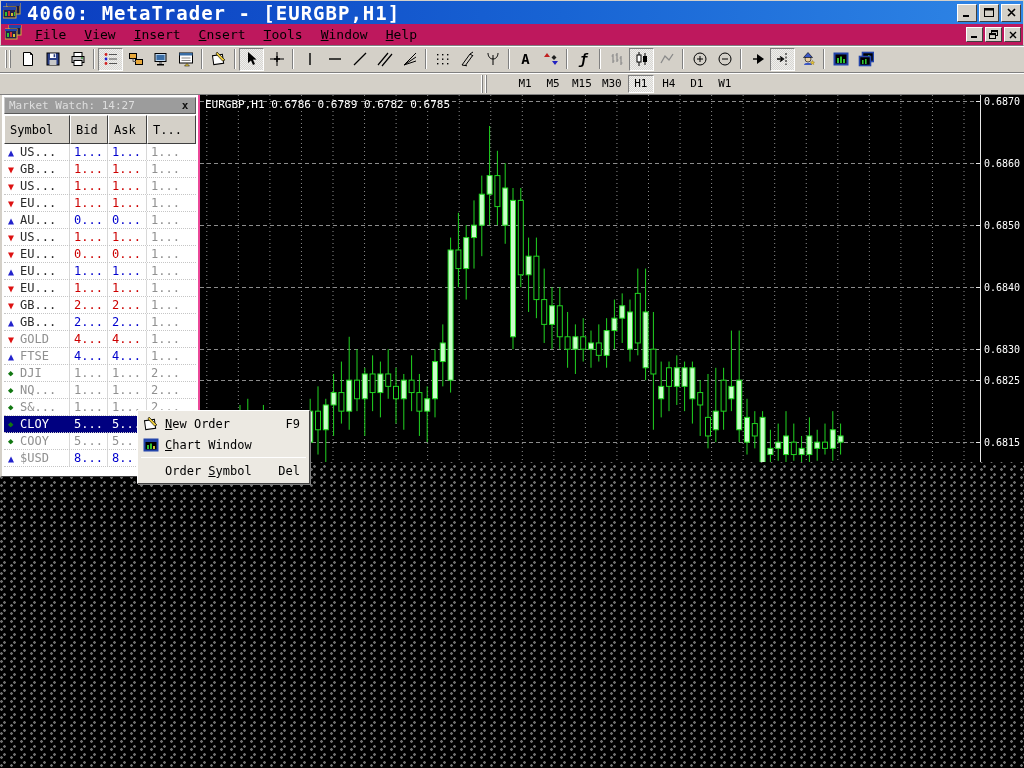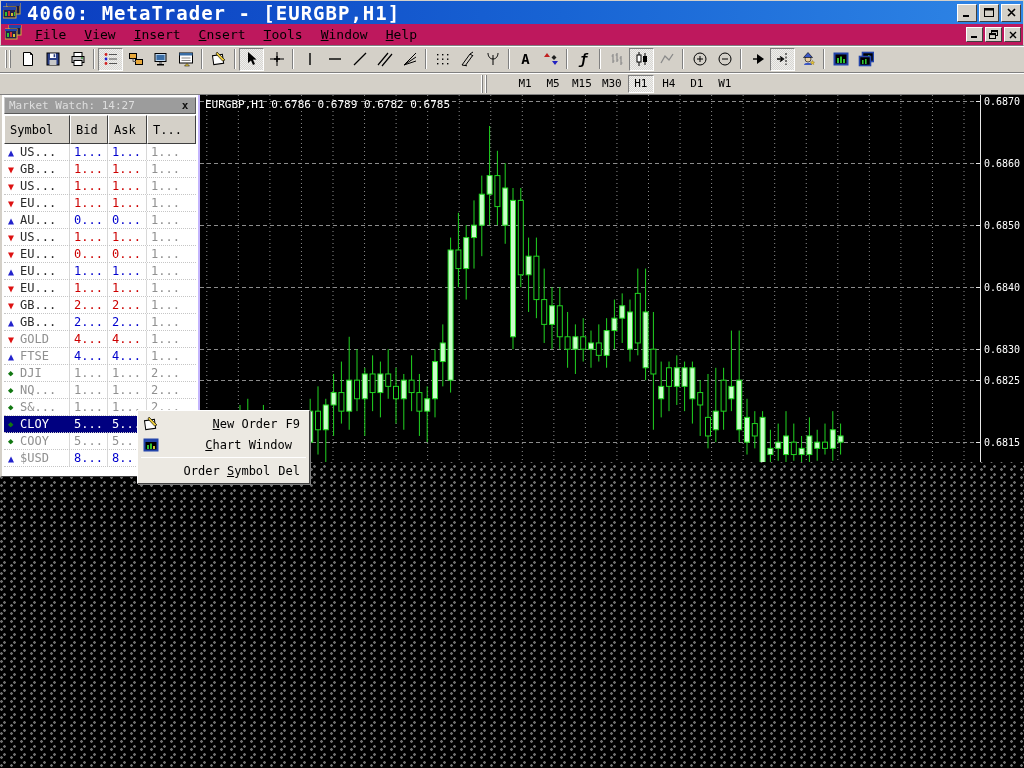--- a/index.html
+++ b/index.html
@@ -89,21 +89,21 @@
     background-image:conic-gradient(#f0f0f0 25%,#d8d6d0 0 50%,#f0f0f0 0 75%,#d8d6d0 0);
     background-size:2px 2px;
   }
   .tf-spacer { width:476px; height:1px; }
 
   
   .client { position:relative; width:1024px; height:382px; }
 
   .market-watch {
     position:absolute; left:0; top:0; width:200px; height:382px;
-    background:#fff; border-right:2px solid #c4b5fd; border-left:2px solid #d4d0c8;
+    background:#fff; border-right:2px solid #ec4899; border-left:2px solid #d4d0c8;
     border-bottom:1px solid #404040;
   }
   .mw-caption {
     height:17px; margin:2px 2px 0 2px; background:#9c9c9c;
     border-top:1px solid #c8c8c8; border-left:1px solid #c8c8c8;
     border-bottom:1px solid #5a5a5a; border-right:1px solid #5a5a5a;
     color:#dedede; font-size:11px; display:flex; align-items:center; padding:0 4px;
   }
   .mw-caption .txt { flex:1; }
   .mw-close { color:#111; font-weight:bold; font-size:11px; width:12px; text-align:center; }
@@ -130,21 +130,21 @@
 
   .chart-wrap { position:absolute; left:200px; top:0; width:824px; height:367px; background:#000; }
   .chart-wrap svg { display:block; }
 
   
   .context-menu {
     position:absolute; left:137px; top:410px; width:173px; z-index:60;
     background:#ece9e2;
     border-top:1px solid #fff; border-left:1px solid #fff;
     border-right:1px solid #404040; border-bottom:1px solid #404040;
-    box-shadow:1px 1px 0 #808080; padding:2px 1px;text-align:right;
+    box-shadow:1px 1px 0 #808080; padding:2px 1px;
   }
   .cm-item { height:21px; display:flex; align-items:center; font-size:12px; color:#000; padding:0 8px 0 4px; }
   .cm-icon { width:22px; display:flex; align-items:center; }
   .cm-label { flex:1; white-space:nowrap; }
   .cm-shortcut { margin-left:8px; }
   .cm-sep { height:1px; background:#9a9a9a; border-bottom:1px solid #fff; margin:2px 2px; }
 </style>
 </head>
 <body>
 

